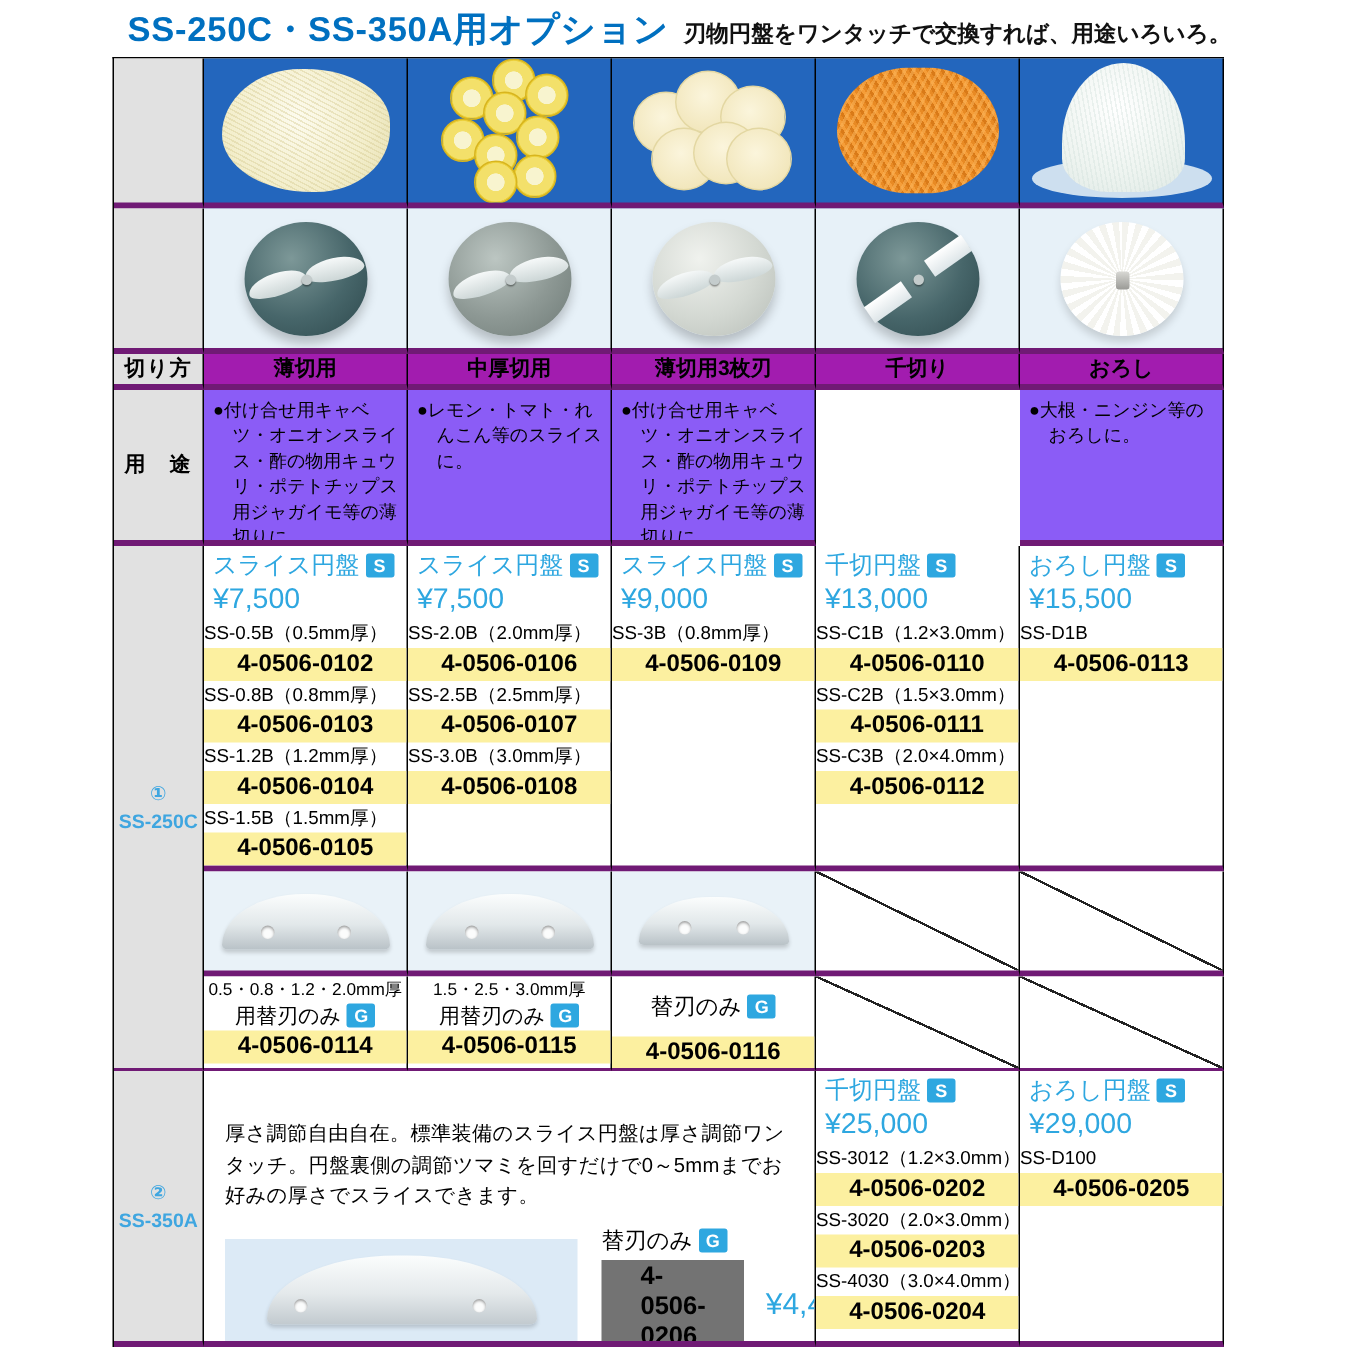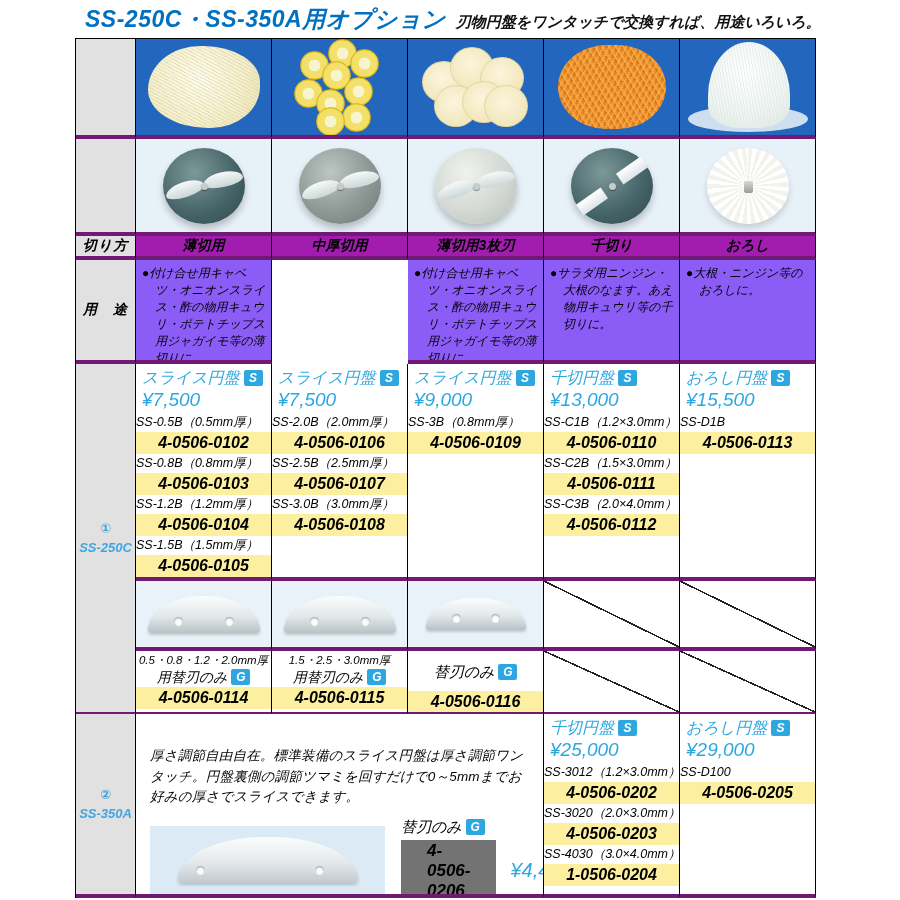--- a/index.html
+++ b/index.html
@@ -1,17 +1,17 @@
 <!DOCTYPE html>
 <html><head>
 <meta charset="utf-8">
 <style>
   html,body{margin:0;padding:0;background:#fff;}
   body{font-family:"Liberation Sans","DejaVu Sans",sans-serif;color:#000;}
-  .page{position:relative;width:900px;height:900px;background:#fff;overflow:hidden;font-style:italic;}
+  .page{position:relative;width:900px;height:900px;background:#fff;overflow:hidden;}
 
   
   .hdr{position:absolute;left:85px;top:4px;white-space:nowrap;display:flex;align-items:baseline;gap:10px;}
   .title{font-size:23px;font-weight:bold;color:#0070c0;letter-spacing:.5px;margin:0;}
   .subtitle{font-size:15px;color:#111;font-weight:bold;}
 
   
   .catalog{position:absolute;left:75px;top:38px;display:grid;
     grid-template-columns:60px repeat(5,136px);
     grid-template-rows:100px 97px 24px 104px 217px 70px 63px 184px;
@@ -189,25 +189,25 @@
     <div class="cell cutcell" style="grid-row:3;grid-column:2">薄切用</div>
     <div class="cell cutcell" style="grid-row:3;grid-column:3">中厚切用</div>
     <div class="cell cutcell" style="grid-row:3;grid-column:4">薄切用3枚刃</div>
     <div class="cell cutcell" style="grid-row:3;grid-column:5">千切り</div>
     <div class="cell cutcell" style="grid-row:3;grid-column:6">おろし</div>
 
     <div class="cell labelcell rowhead" style="grid-row:4;grid-column:1">用　途</div>
     <div class="cell usecell" style="grid-row:4;grid-column:2">
         <span class="u">●付け合せ用キャベツ・オニオンスライス・酢の物用キュウリ・ポテトチップス用ジャガイモ等の薄切りに。</span>
       </div>
+    <div class="cell usecell" style="grid-row:4;grid-column:3">
+        <span class="u">●レモン・トマト・れんこん等のスライスに。</span>
+      </div>
     <div class="cell usecell" style="grid-row:4;grid-column:4">
         <span class="u">●付け合せ用キャベツ・オニオンスライス・酢の物用キュウリ・ポテトチップス用ジャガイモ等の薄切りに。</span>
-      </div>
-    <div class="cell usecell" style="grid-row:4;grid-column:5">
-        <span class="u">●サラダ用ニンジン・大根のなます。あえ物用キュウリ等の千切りに。</span>
       </div>
     <div class="cell usecell" style="grid-row:4;grid-column:6">
         <span class="u">●大根・ニンジン等のおろしに。</span>
       </div>
 
     <div class="cell labelcell thickb" style="grid-row:5/span 3;grid-column:1">
       <div class="modelside">
         <span>①</span><br>
         <span>SS-250C</span>
       </div>
@@ -324,21 +324,21 @@
       </div>
     </div>
     <div class="cell prodcell" style="grid-row:8;grid-column:5">
       <div class="pname"><span>千切円盤</span><span class="badge">S</span></div>
       <div class="price">¥25,000</div>
       <div class="model">SS-3012（1.2×3.0mm）</div>
       <div class="code">4-0506-0202</div>
       <div class="model">SS-3020（2.0×3.0mm）</div>
       <div class="code">4-0506-0203</div>
       <div class="model">SS-4030（3.0×4.0mm）</div>
-      <div class="code">1-0506-0204</div>
+      <div class="code">4-0506-0204</div>
     </div>
     <div class="cell prodcell" style="grid-row:8;grid-column:6">
       <div class="pname"><span>おろし円盤</span><span class="badge">S</span></div>
       <div class="price">¥29,000</div>
       <div class="model">SS-D100</div>
       <div class="code">4-0506-0205</div>
     </div>
 
   </div>
 </div>

